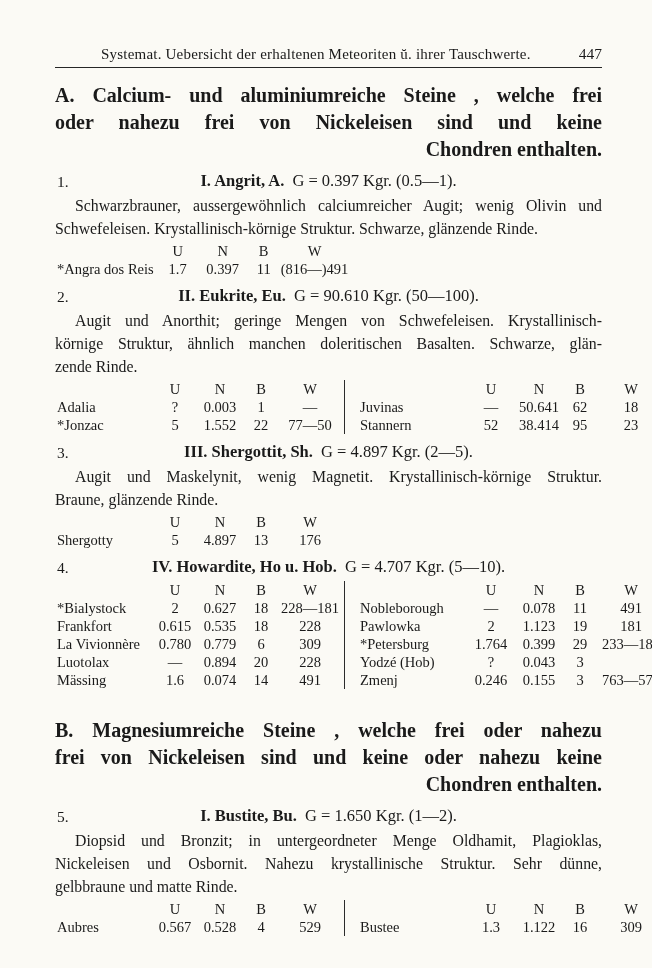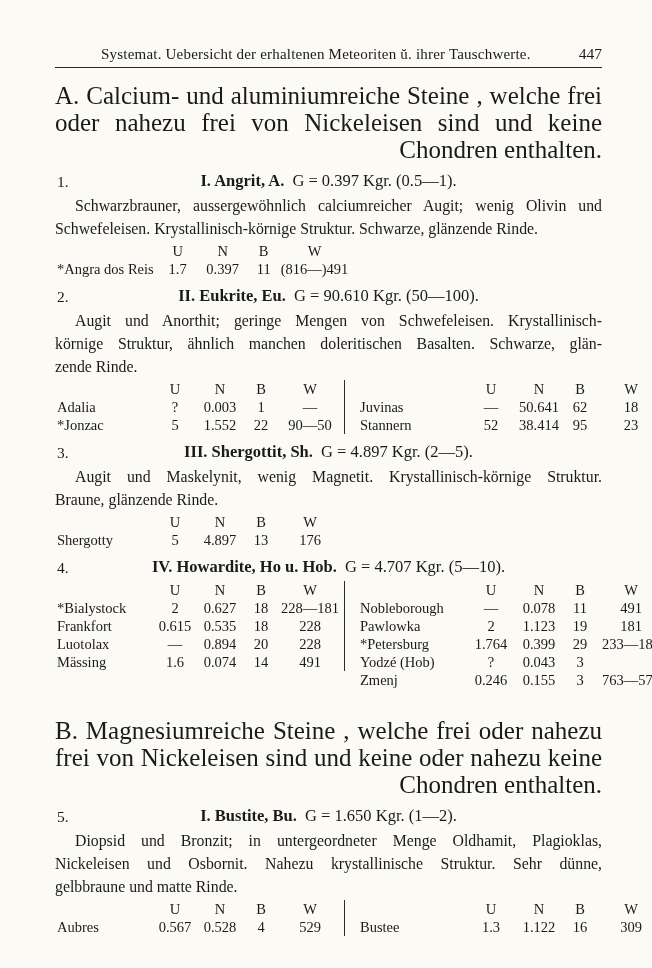--- a/index.html
+++ b/index.html
@@ -8,21 +8,21 @@
     background:#fbfaf5;color:#1a1a1a;
     font-family:"Liberation Serif", serif;
   }
   .page{padding:44px 50px 0 55px;}
   
   .pagehead{display:flex;align-items:baseline;font-size:15px;line-height:19px;padding-left:16px;}
   .ph-title{flex:1;text-align:center;letter-spacing:0.2px;}
   .ph-num{margin-left:18px;font-size:15.5px;}
   .rule{border-top:1.2px solid #262626;margin-top:3px;}
   
-  .bighead{font-weight:normal;font-size:25px;line-height:27px;margin-top:14px;}
+  .bighead{font-weight:bold;font-size:20px;line-height:27px;margin-top:14px;}
   .bighead-b{margin-top:28px;}
   .hl-just{text-align:justify;text-align-last:justify;}
   .hl-center{text-align:right;}
   
   .entry-head{position:relative;text-align:center;font-size:16.5px;line-height:24px;margin-top:6px;}
   .enum{position:absolute;left:2px;top:1px;font-size:15.5px;font-weight:normal;}
   .etitle{font-weight:bold;}
   .eformula{margin-left:4px;}
   .para{font-size:15.8px;line-height:23px;margin-top:1px;}
   .pl-just{text-align:justify;text-align-last:justify;}
@@ -126,21 +126,21 @@
                 <td class="c1">?</td>
                 <td class="c2">0.003</td>
                 <td class="c3">1</td>
                 <td class="c4">—</td>
               </tr>
               <tr>
                 <td class="c0">*Jonzac</td>
                 <td class="c1">5</td>
                 <td class="c2">1.552</td>
                 <td class="c3">22</td>
-                <td class="c4">90—50</td>
+                <td class="c4">77—50</td>
               </tr>
             </tbody>
           </table>
       </div>
       <div class="tcol-right">
         <table class="mini">
             <thead>
               <tr>
                 <th class="c0"></th>
                 <th class="c1">U</th>
@@ -233,20 +233,27 @@
                 <td class="c4">228—181</td>
               </tr>
               <tr>
                 <td class="c0">Frankfort</td>
                 <td class="c1">0.615</td>
                 <td class="c2">0.535</td>
                 <td class="c3">18</td>
                 <td class="c4">228</td>
               </tr>
               <tr>
+                <td class="c0">La Vivionnère</td>
+                <td class="c1">0.780</td>
+                <td class="c2">0.779</td>
+                <td class="c3">6</td>
+                <td class="c4">309</td>
+              </tr>
+              <tr>
                 <td class="c0">Luotolax</td>
                 <td class="c1">—</td>
                 <td class="c2">0.894</td>
                 <td class="c3">20</td>
                 <td class="c4">228</td>
               </tr>
               <tr>
                 <td class="c0">Mässing</td>
                 <td class="c1">1.6</td>
                 <td class="c2">0.074</td>

